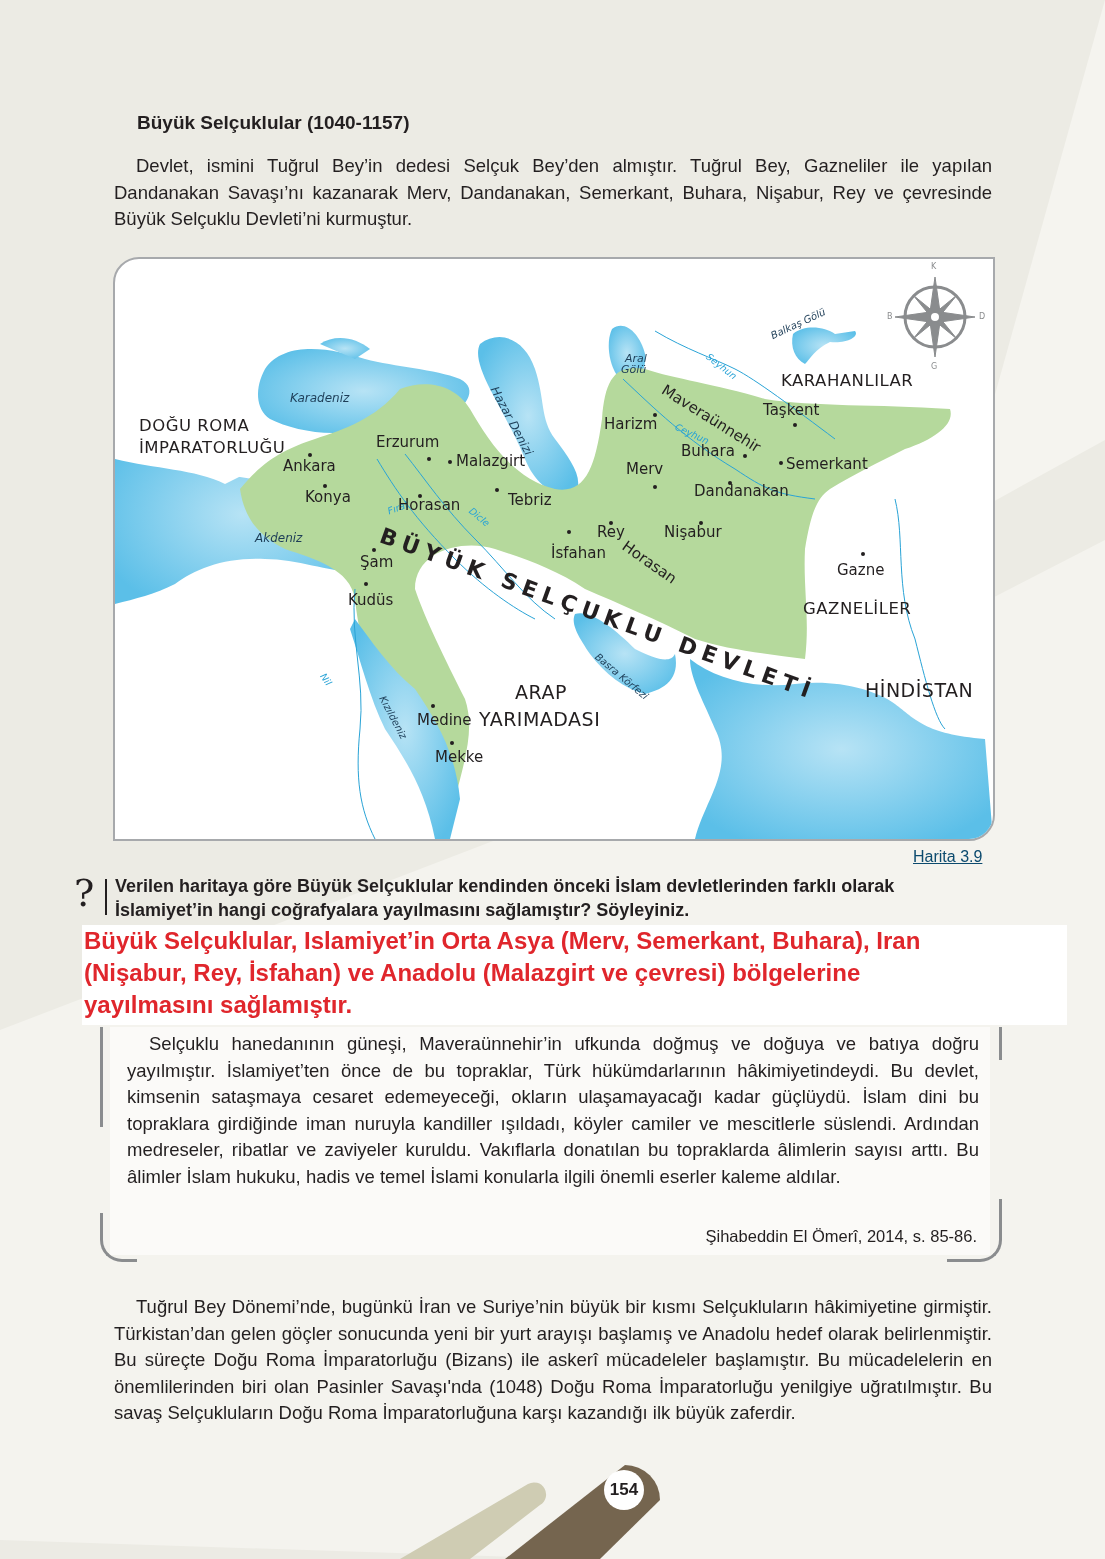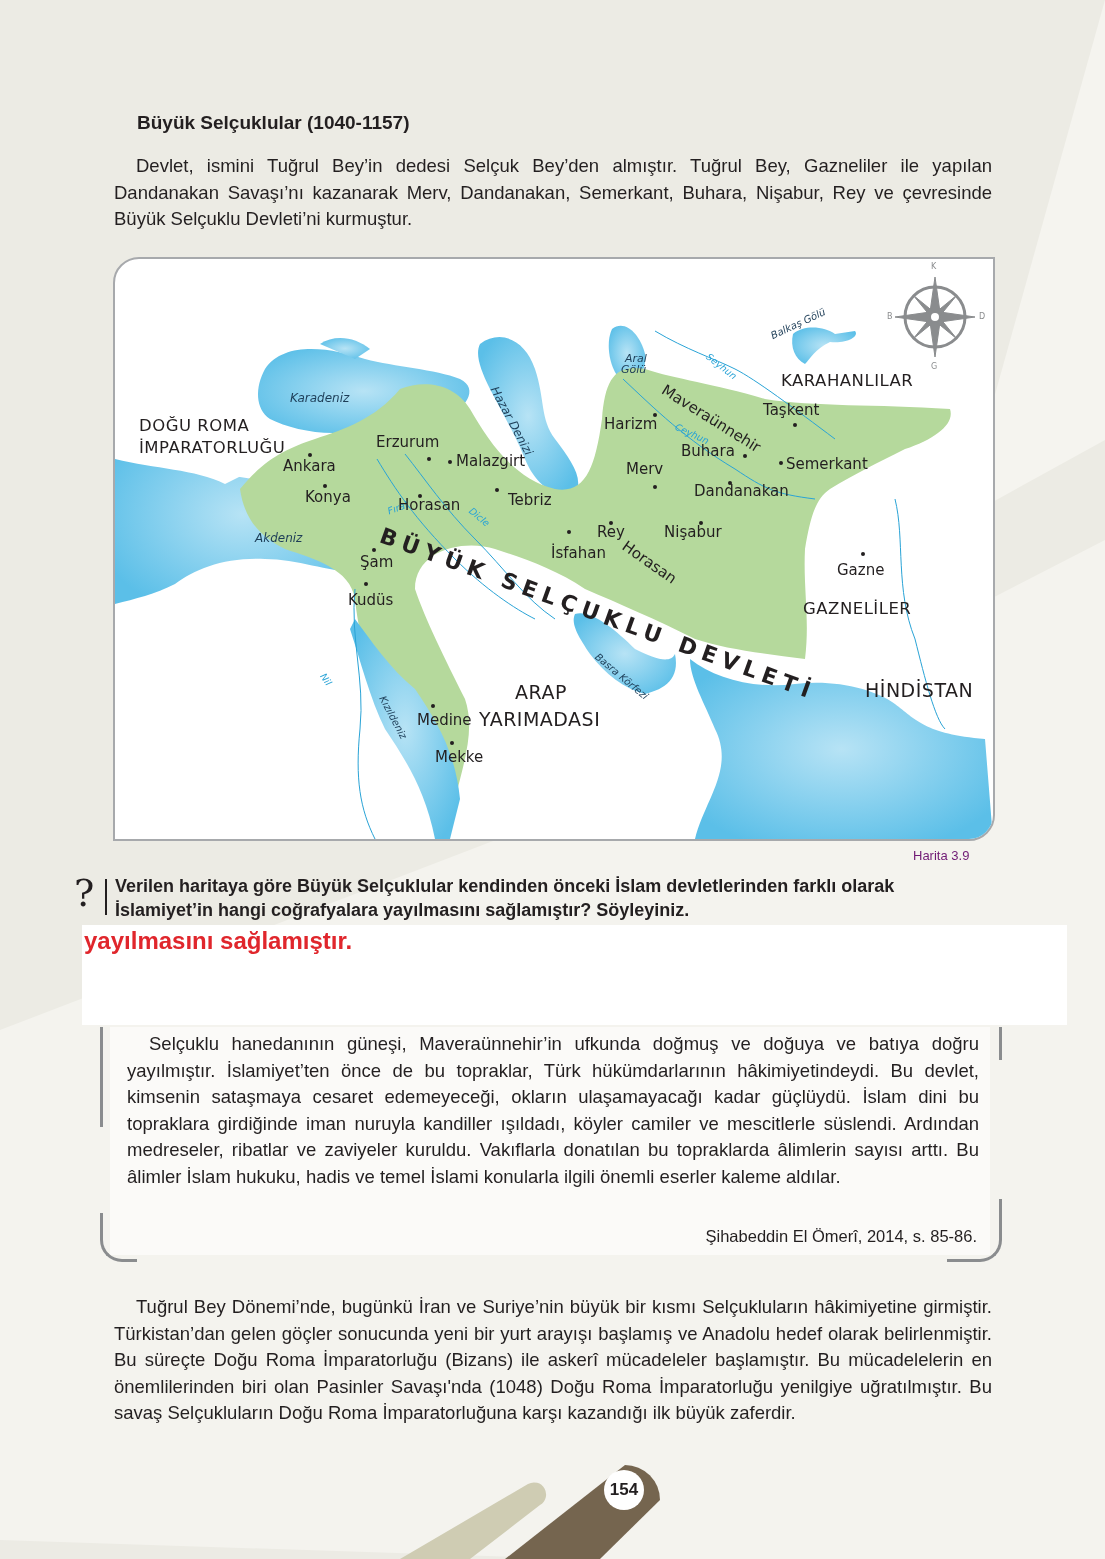--- a/index.html
+++ b/index.html
@@ -16,21 +16,21 @@
   .lbl.sea{font-style:italic;font-size:12px;color:#1d3d57;}
   .lbl.river{font-style:italic;font-size:9.5px;color:#29a3d6;}
   .lbl.big{font-weight:bold;font-size:22px;letter-spacing:6px;}
   .dot{position:absolute;width:4px;height:4px;border-radius:50%;background:#231f20;}
   .legend{position:absolute;left:465px;top:506px;width:392px;height:60px;border:1px solid #bcbec0;border-radius:30px;background:rgba(255,255,255,0.9);}
   .legend .swatch{position:absolute;left:10px;top:12px;width:38px;height:38px;border-radius:50%;background:#b5d99c;}
   .legend .ltitle{position:absolute;left:128px;top:6px;font-family:"DejaVu Sans",sans-serif;font-weight:bold;font-size:17px;}
   .legend .scale{position:absolute;left:72px;top:44px;width:270px;height:5px;background:#231f20;}
   .legend .seg{position:absolute;top:1px;height:3px;background:#fff;}
   .legend .tick{position:absolute;top:34px;font-size:8px;}
-  .caption{position:absolute;left:913px;top:848px;font-size:13px;color:#701a75;}
+  .caption{position:absolute;left:913px;top:848px;font-size:16px;color:#0c4a6e;text-decoration:underline;}
   .qmark{position:absolute;left:74px;top:874px;font-family:"DejaVu Serif",serif;font-size:38px;line-height:38px;}
   .qbar{position:absolute;left:105px;top:879px;width:2px;height:36px;background:#231f20;}
   .question{position:absolute;left:115px;top:874px;width:880px;font-size:18px;font-weight:bold;line-height:24px;}
   .answer{position:absolute;left:82px;top:925px;width:985px;height:100px;background:#fff;}
   .answer span{display:block;color:#e0262c;font-weight:bold;font-size:24px;line-height:32px;padding-left:2px;}
   .quote{position:absolute;left:100px;top:1027px;width:902px;height:232px;}
   .quote .l-top{position:absolute;left:0;top:0;width:3px;height:100px;background:#8a8c8e;}
   .quote .r-top{position:absolute;right:0;top:0;width:3px;height:33px;background:#8a8c8e;}
   .quote .bl{position:absolute;left:0;top:186px;width:34px;height:46px;border-left:3px solid #8a8c8e;border-bottom:3px solid #8a8c8e;border-bottom-left-radius:22px;}
   .quote .br{position:absolute;right:0;top:172px;width:52px;height:60px;border-right:3px solid #8a8c8e;border-bottom:3px solid #8a8c8e;border-bottom-right-radius:22px;}
@@ -185,20 +185,22 @@
 
 </div>
 
 <div class="caption">Harita 3.9</div>
 
 <div class="qmark">?</div>
 <div class="qbar"></div>
 <div class="question">Verilen haritaya göre Büyük Selçuklular kendinden önceki İslam devletlerinden farklı olarak İslamiyet’in hangi coğrafyalara yayılmasını sağlamıştır? Söyleyiniz.</div>
 
 <div class="answer">
+  <span>Büyük Selçuklular, Islamiyet’in Orta Asya (Merv, Semerkant, Buhara), Iran</span>
+  <span>(Nişabur, Rey, İsfahan) ve Anadolu (Malazgirt ve çevresi) bölgelerine</span>
   <span>yayılmasını sağlamıştır.</span>
 </div>
 
 <div class="quote">
   <div class="qbg"></div>
   <div class="l-top"></div>
   <div class="r-top"></div>
   <div class="bl"></div>
   <div class="br"></div>
 </div>

